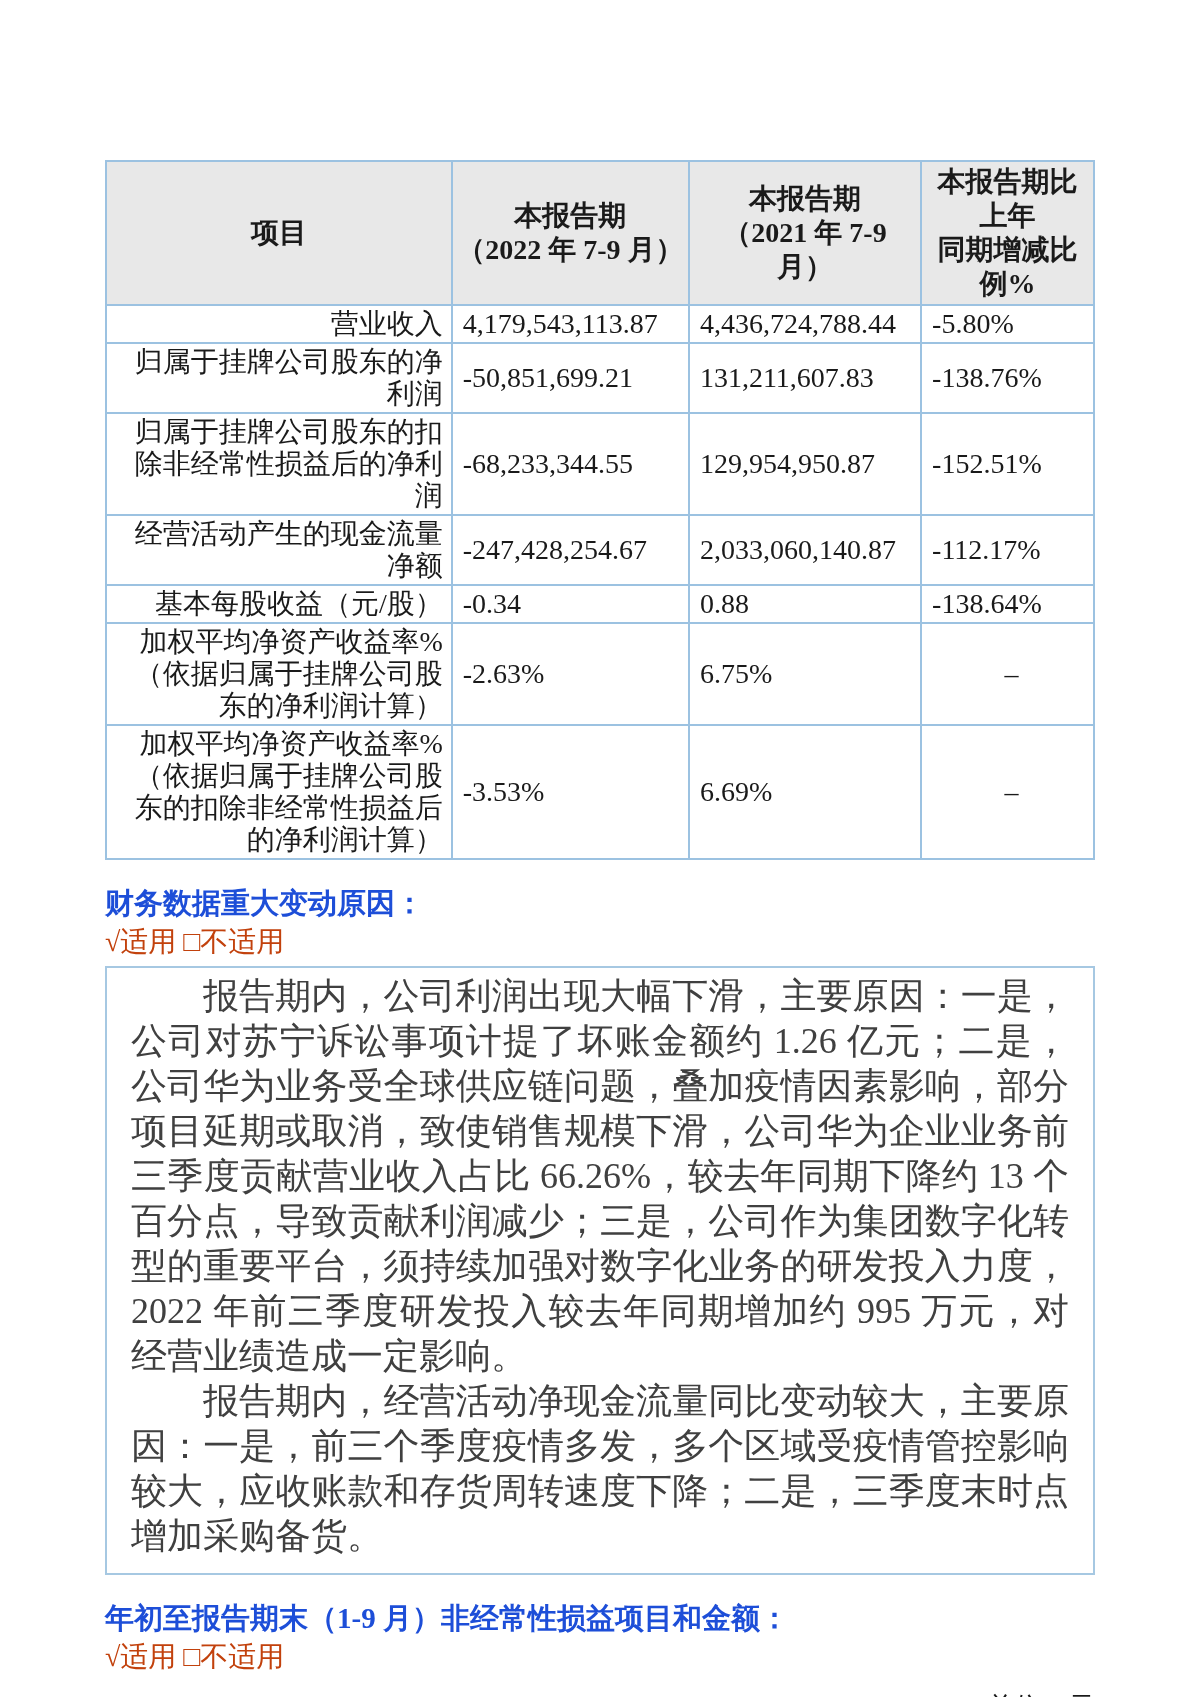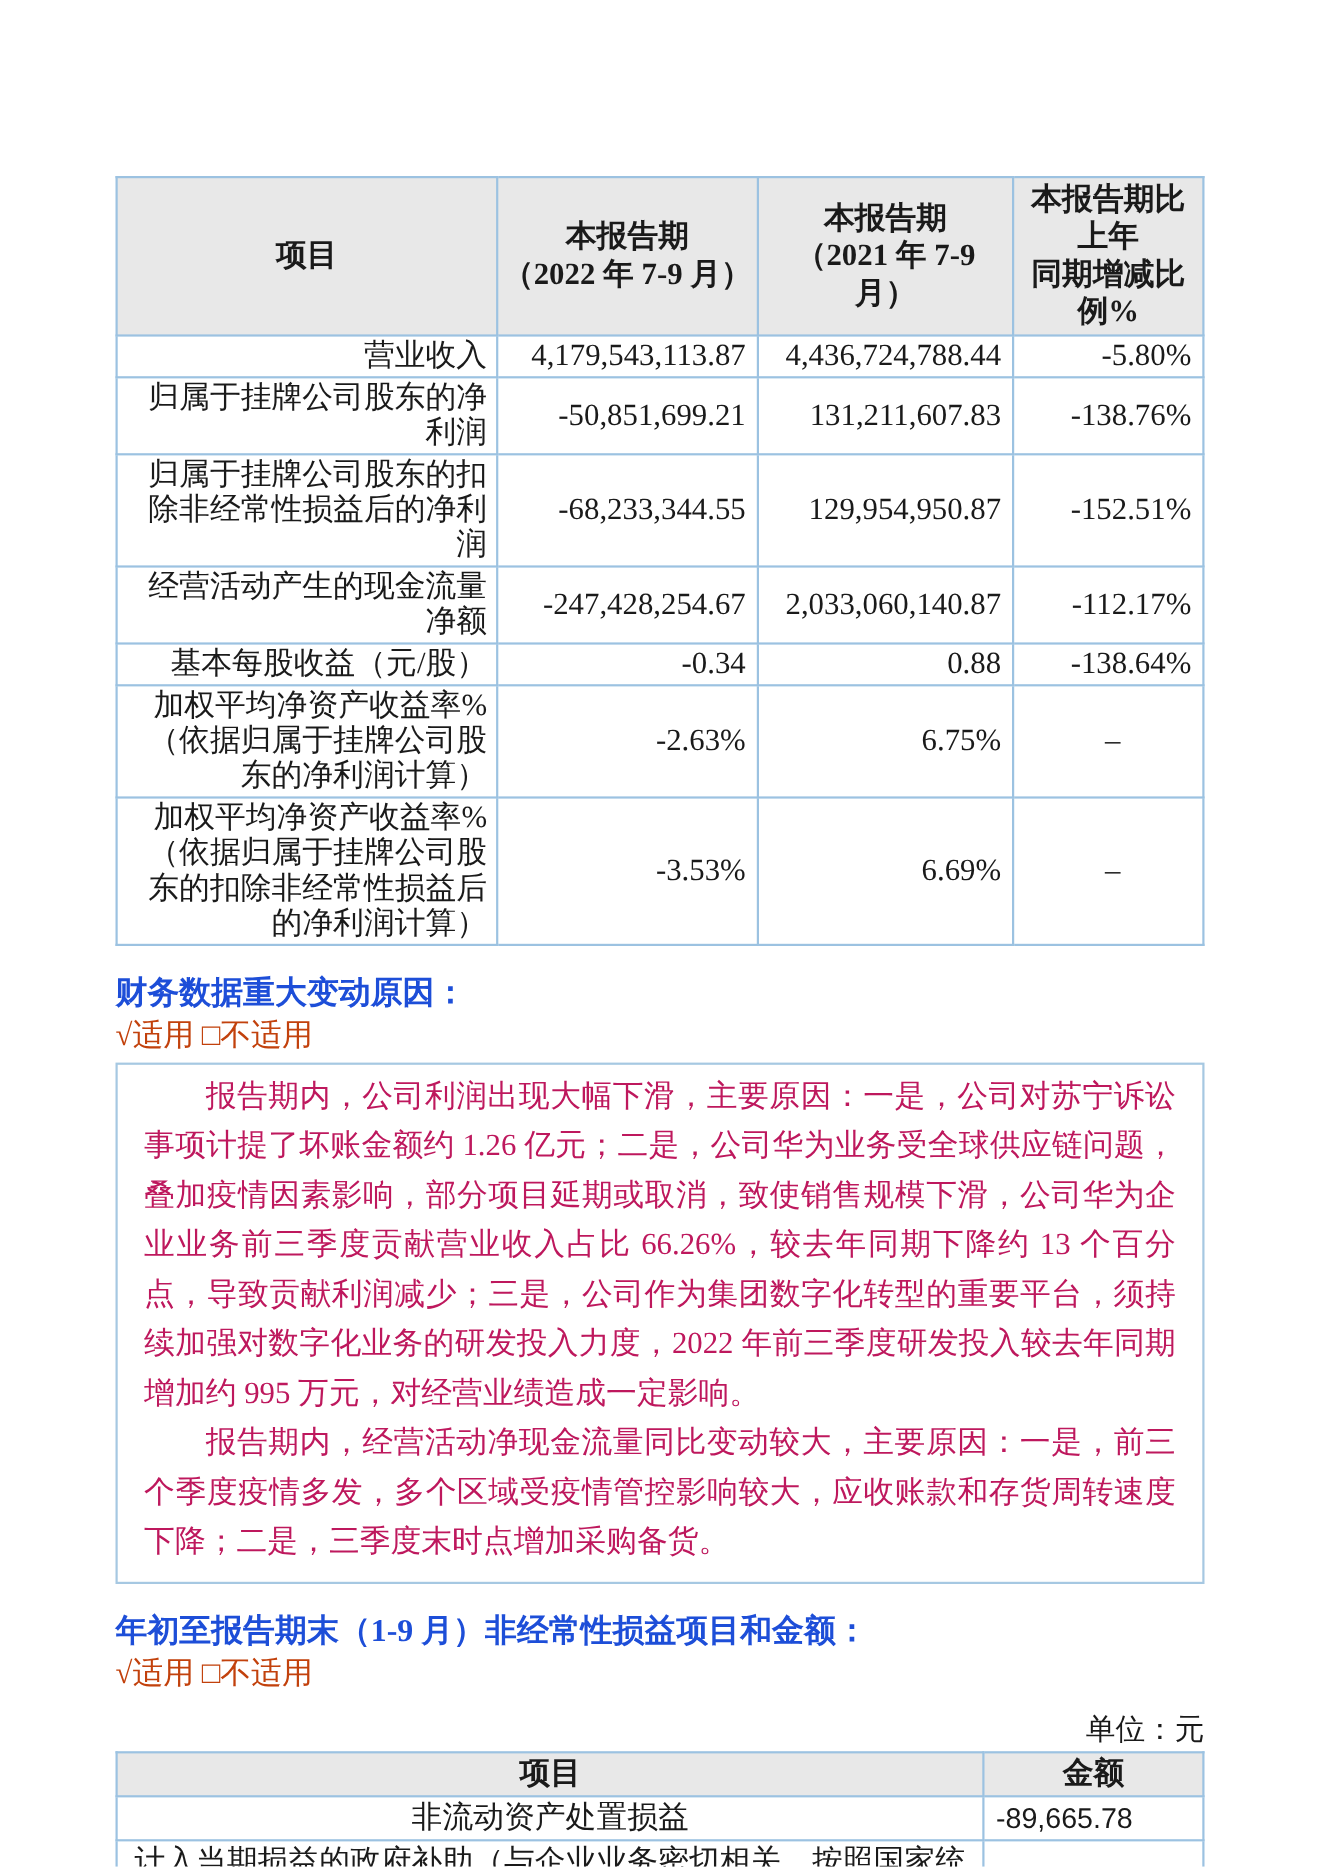--- a/index.html
+++ b/index.html
@@ -19,39 +19,39 @@
   table { border-collapse:collapse; width:990px; table-layout:fixed; }
   td, th { border:2px solid #9cc2e1; vertical-align:middle; }
 
   
   .t1 th {
     background:#e8e8e8; font-weight:bold; text-align:center;
     font-size:28px; line-height:34px; padding:3px 4px;
   }
   .t1 td { font-size:28px; line-height:32px; padding:2px 10px; }
   .t1 td.item  { text-align:right;  padding:2px 8px 2px 10px; }
-  .t1 td.num   { text-align:right; }
+  .t1 td.num   { text-align:left; }
   .t1 td.center{ text-align:center; padding-right:2px; }
   .t1 .c1 { width:35%; } .t1 .c2 { width:24%; } .t1 .c3 { width:23.5%; } .t1 .c4 { width:17.5%; }
 
   
   .sec-heading {
     font-weight:bold; font-size:29px; line-height:34px;
     margin-top:26px; color:#1d4ed8;
   }
   .applicability { font-size:28px; line-height:32px; margin-top:6px; color:#c2410c; }
 
   
   .reason-box {
     width:990px; border:2px solid #a6c8e2;
     margin-top:8px; padding:6px 24px 14px 24px;
   }
   .reason-box p {
-    font-size:28px; line-height:45px;
-    text-align:justify; text-indent:2em; color:#be185d;
+    font-size:36px; line-height:45px;
+    text-align:justify; text-indent:2em; color:#404040;
   }
 
   .unit-line { width:990px; text-align:right; font-size:27px; line-height:32px; margin-top:18px; }
 
   
   .t2 { margin-top:4px; }
   .t2 th {
     background:#e8e8e8; font-weight:bold; text-align:center;
     font-size:28px; line-height:34px; padding:2px 4px;
   }

